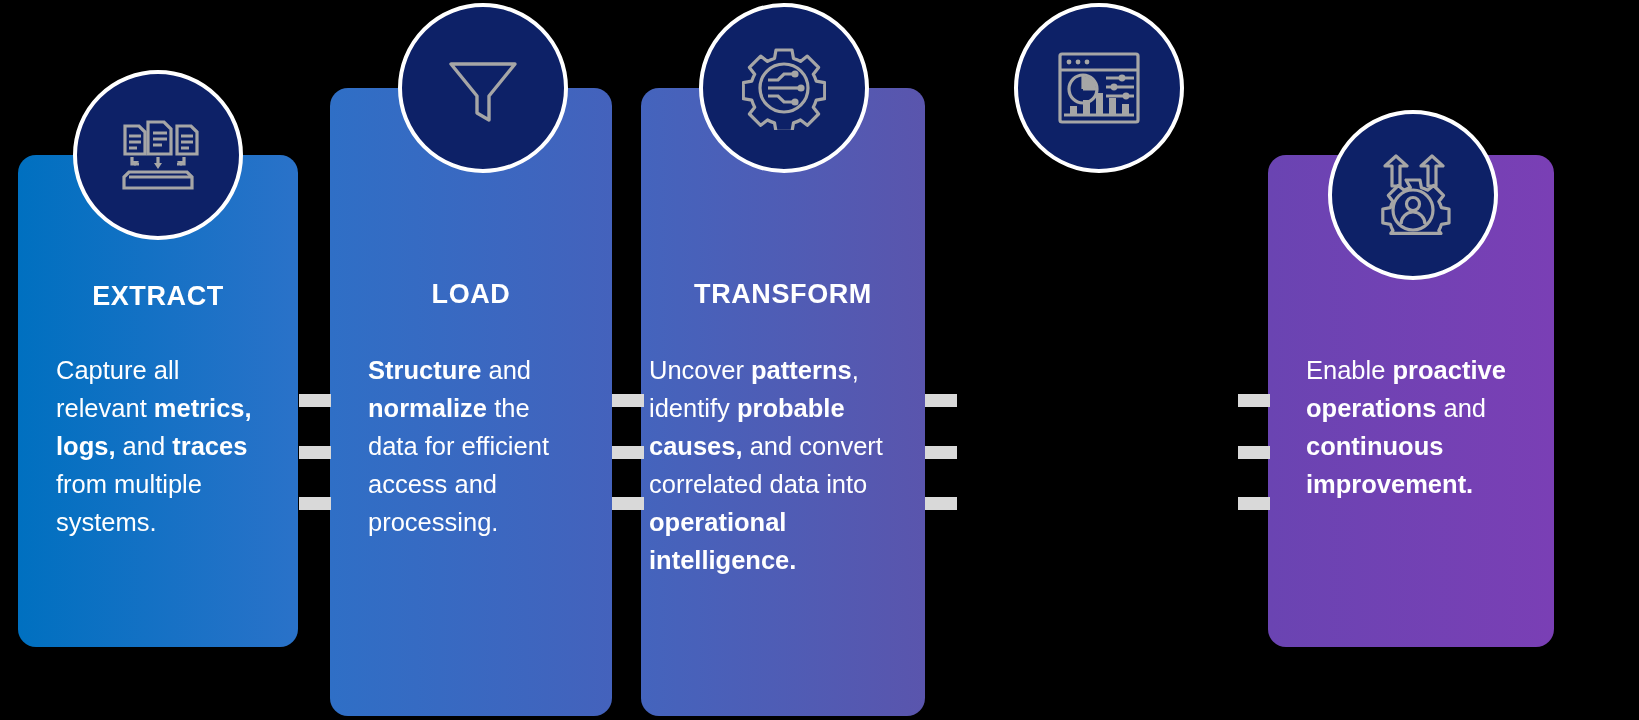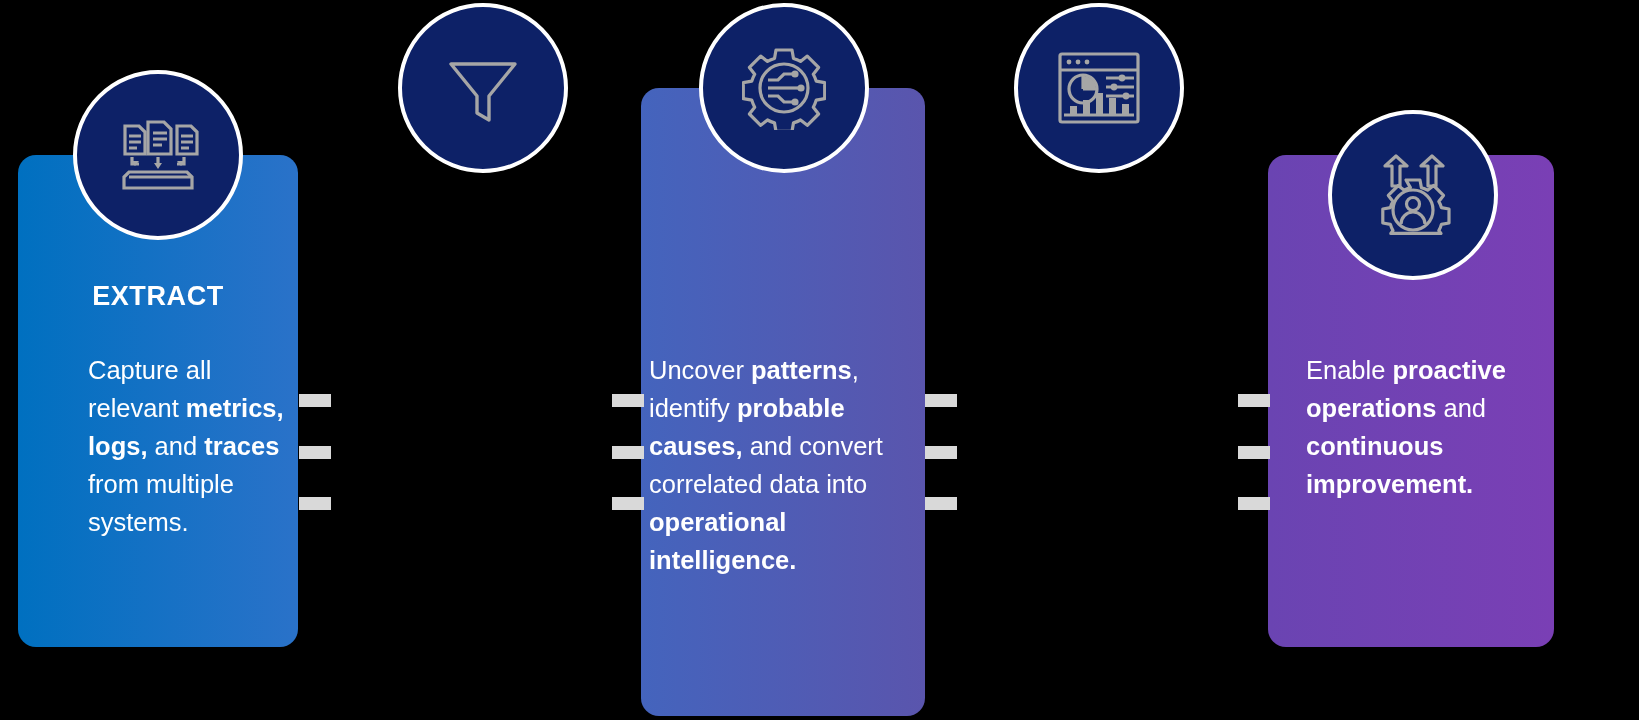--- a/index.html
+++ b/index.html
@@ -76,21 +76,21 @@
     background: #d9d9d9;
     z-index: 4;
   }
 </style>
 </head>
 <body>
 
 <div id="stage">
     <div class="card" style="left: 18px; top: 155px; width: 280px; height: 492px; background: linear-gradient(90deg, rgb(0, 112, 192) 0%, rgb(42, 114, 201) 100%);">
       <div class="card-title" style="top: 126px;">EXTRACT</div>
-      <div class="card-body" style="top: 196px; margin-left: 32px;"><span>Capture all relevant </span><b>metrics, logs,</b><span> and </span><b>traces</b><span> from multiple systems.</span></div>
+      <div class="card-body" style="top: 196px;"><span>Capture all relevant </span><b>metrics, logs,</b><span> and </span><b>traces</b><span> from multiple systems.</span></div>
     </div>
     <div class="circle" style="left: 73px; top: 70px; width: 170px; height: 170px;">
       <span>
     <svg width="86" height="86" viewBox="0 0 86 86" fill="none" stroke="#a6a6a6" stroke-width="3.2">
       <g>
         <path d="M10 14 h14 l6 6 v22 h-20 z"></path>
         <path d="M14 24 h12 M14 30 h12 M14 36 h8"></path>
         <path d="M33 10 h16 l7 7 v25 h-23 z"></path>
         <path d="M38 21 h14 M38 27 h14 M38 33 h9"></path>
         <path d="M62 14 h14 l6 6 v22 h-20 z"></path>
@@ -100,28 +100,33 @@
         <path d="M43 45 v9"></path>
         <path d="M47 51 l-4 6 l-4 -6 z" fill="#a6a6a6" stroke="none"></path>
         <path d="M69 45 v7 h-7"></path>
         <path d="M62 49 l4 5 l4 -5 z" fill="#a6a6a6" stroke="none"></path>
         <path d="M14 60 h58 l5 5 v11 h-68 v-11 z"></path>
         <path d="M14 65 h63"></path>
       </g>
     </svg>
       </span>
     </div>
+    <div class="card" style="left: 330px; top: 88px; width: 282px; height: 628px; background: linear-gradient(90deg, rgb(47, 111, 198) 0%, rgb(68, 98, 188) 100%);">
+      <div class="card-title" style="top: 191px;">LOAD</div>
+      <div class="card-body" style="top: 263px;"><b>Structure</b><span> and </span><b>normalize</b><span> the data for efficient access and processing.</span></div>
+    </div>
     <div class="circle" style="left: 398px; top: 3px; width: 170px; height: 170px;">
       <span>
     <svg width="80" height="80" viewBox="0 0 80 80" fill="none" stroke="#a6a6a6" stroke-width="3.4" stroke-linejoin="round">
       <path d="M8 16 h64 L46 48 v24 l-12 -7 V48 z"></path>
     </svg>
       </span>
     </div>
     <div class="card" style="left: 641px; top: 88px; width: 284px; height: 628px; background: linear-gradient(90deg, rgb(68, 100, 189) 0%, rgb(90, 85, 173) 100%);">
+      <div class="card-title" style="top: 191px;">TRANSFORM</div>
       <div class="card-body" style="top: 263px; padding-left: 8px;"><span>Uncover </span><b>patterns</b><span>, identify </span><b>probable causes,</b><span> and convert correlated data into </span><b>operational intelligence.</b></div>
     </div>
     <div class="circle" style="left: 699px; top: 3px; width: 170px; height: 170px;">
       <span>
     <svg width="84" height="84" viewBox="0 0 84 84" fill="none" stroke="#a6a6a6" stroke-width="3.2">
       <path d="M34 4 h16 l1.5 8.5 a30 30 0 0 1 7 2.9 l6.8 -5.3 l11.3 11.3 l-5.3 6.8 a30 30 0 0 1 2.9 7 l8.5 1.5 v16 l-8.5 1.5 a30 30 0 0 1 -2.9 7 l5.3 6.8 l-11.3 11.3 l-6.8 -5.3 a30 30 0 0 1 -7 2.9 l-1.5 8.5 h-16 l-1.5 -8.5 a30 30 0 0 1 -7 -2.9 l-6.8 5.3 l-11.3 -11.3 l5.3 -6.8 a30 30 0 0 1 -2.9 -7 l-8.5 -1.5 v-16 l8.5 -1.5 a30 30 0 0 1 2.9 -7 l-5.3 -6.8 l11.3 -11.3 l6.8 5.3 a30 30 0 0 1 7 -2.9 z" stroke-linejoin="round"></path>
       <circle cx="42" cy="42" r="24"></circle>
       <path d="M26 42 h22"></path>
       <path d="M26 34 h10 l6 -6 h8"></path>
       <path d="M26 50 h10 l6 6 h8"></path>

